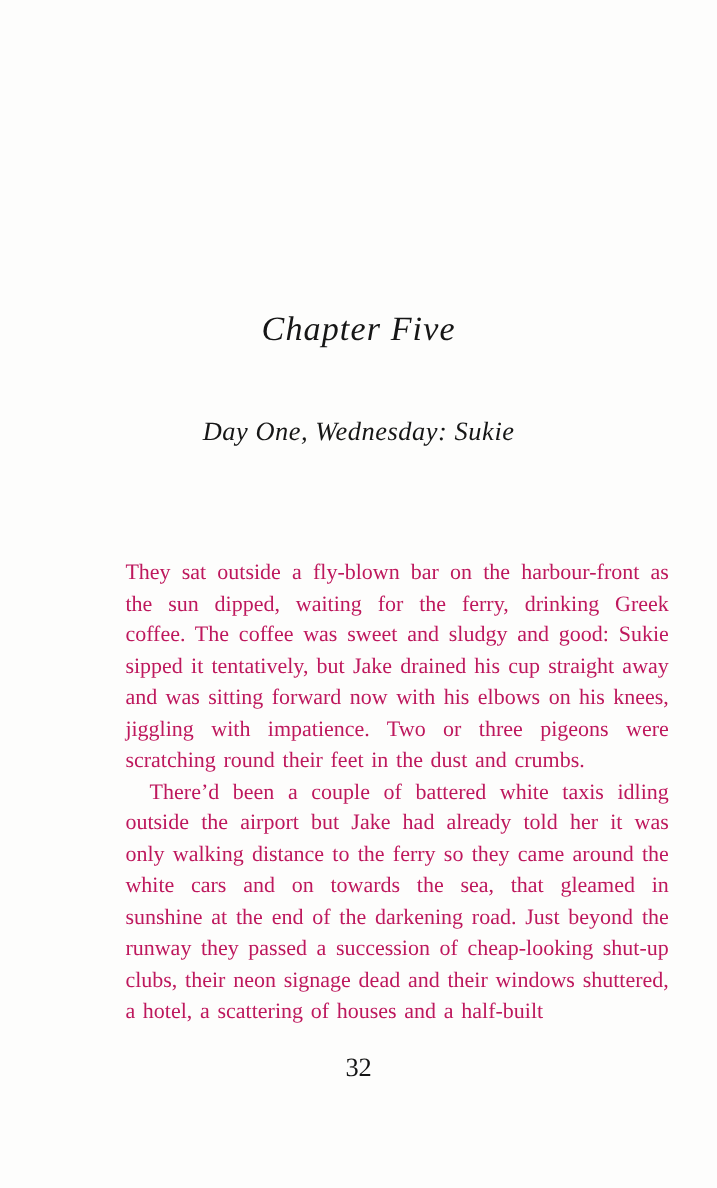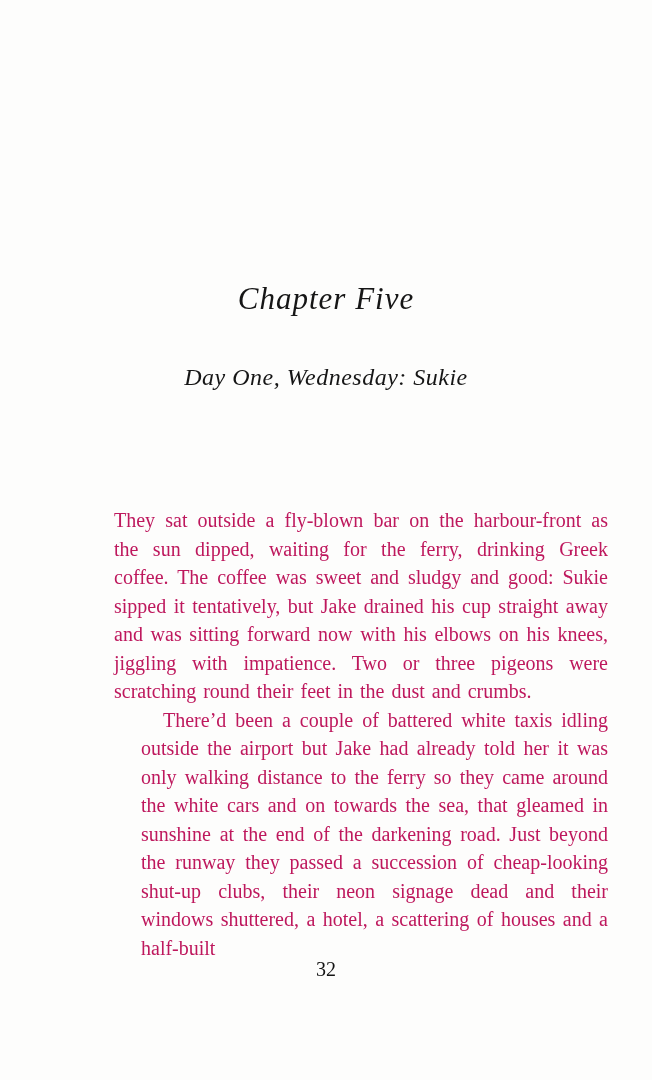--- a/index.html
+++ b/index.html
@@ -28,21 +28,21 @@
     width: 652px;
     text-align: center;
     font-style: italic;
     font-size: 31px;
     font-weight: 500;
     letter-spacing: 1px;
     color: #161616;
   }
   .chapter-subtitle {
     position: absolute;
-    top: 364px;
+    top: 380px;
     left: 0;
     width: 652px;
     text-align: center;
     font-style: italic;
     font-size: 24px;
     font-weight: 500;
     letter-spacing: 0.5px;
     color: #161616;
   }
   .body-text {
@@ -54,29 +54,28 @@
   .body-text p {
     margin: 0;
     font-size: 20px;
     line-height: 28.5px;
     text-align: justify;
     word-spacing: 2px;
     color: #be185d;
   }
   .body-text p.indented {
     text-indent: 22px;
-    margin-left: 27px;
   }
   .page-number {
     position: absolute;
     top: 958px;
     left: 0;
     width: 652px;
     text-align: center;
-    font-size: 20px;
+    font-size: 24px;
     color: #141414;
   }
 </style>
 </head>
 <body>
 
 <div class="page">
 
   <div class="chapter-title">Chapter Five</div>
 

